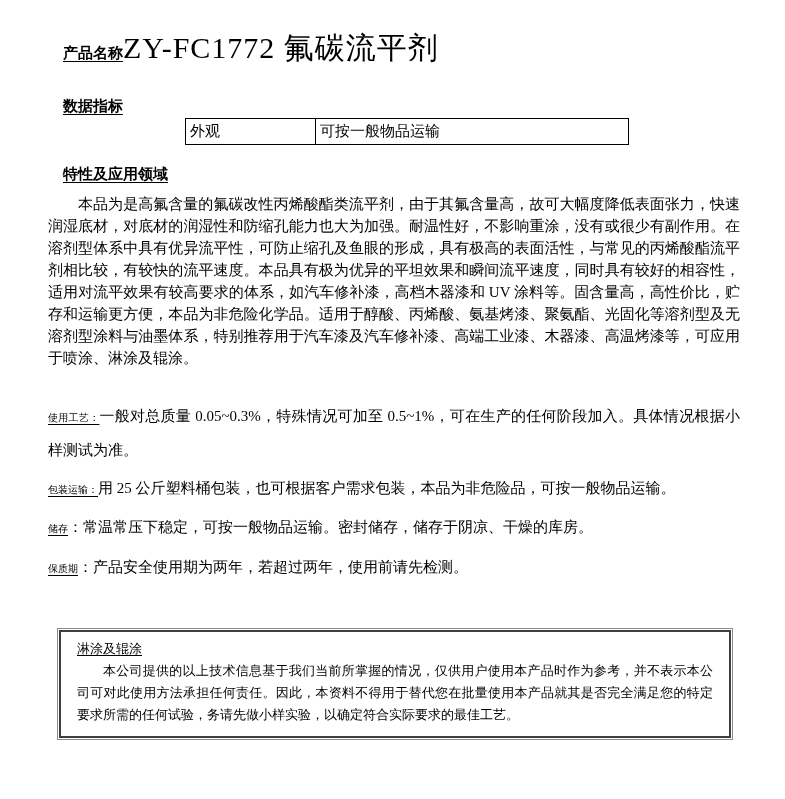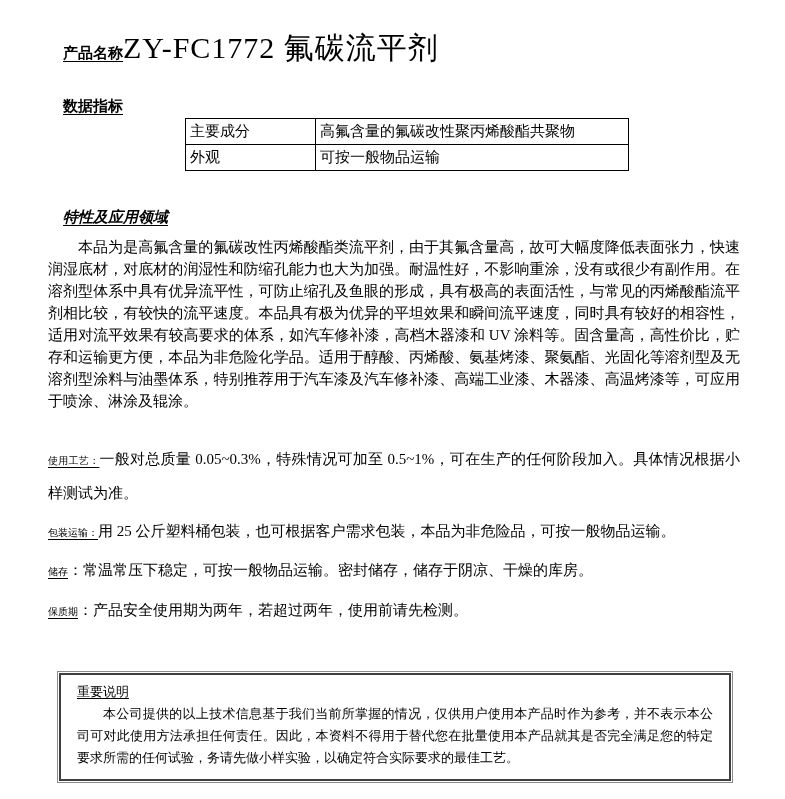--- a/index.html
+++ b/index.html
@@ -39,21 +39,21 @@
 
   
   .section-heading {
     font-size: 15px;
     font-weight: bold;
     text-decoration: underline;
     text-underline-offset: 3px;
     margin-left: 15px;
   }
   .h-data   { margin-top: 28px; }
-  .h-feat   { margin-top: 37px; font-style: italic; }
+  .h-feat   { margin-top: 20px; }
 
   
   table.indicators {
     border-collapse: collapse;
     margin-left: 137px;
     margin-top: 2px;
   }
   table.indicators td {
     border: 1px solid #000000;
     font-size: 15px;
@@ -120,24 +120,20 @@
   <div class="header-row">
     <span class="heading-label">产品名称</span>
     <span class="product-title">ZY-FC1772 氟碳流平剂</span>
   </div>
 
   <div class="section-heading h-data">数据指标</div>
 
   <table class="indicators">
     <tbody>
       <tr>
-        <td class="cell-label">主要成分</td>
-        <td class="cell-value">高氟含量的氟碳改性聚丙烯酸酯共聚物</td>
-      </tr>
-      <tr>
         <td class="cell-label">外观</td>
         <td class="cell-value">可按一般物品运输</td>
       </tr>
     </tbody>
   </table>
 
   <div class="section-heading h-feat">特性及应用领域</div>
 
   <p class="para features-body">本品为是高氟含量的氟碳改性丙烯酸酯类流平剂，由于其氟含量高，故可大幅度降低表面张力，快速润湿底材，对底材的润湿性和防缩孔能力也大为加强。耐温性好，不影响重涂，没有或很少有副作用。在溶剂型体系中具有优异流平性，可防止缩孔及鱼眼的形成，具有极高的表面活性，与常见的丙烯酸酯流平剂相比较，有较快的流平速度。本品具有极为优异的平坦效果和瞬间流平速度，同时具有较好的相容性，适用对流平效果有较高要求的体系，如汽车修补漆，高档木器漆和 UV 涂料等。固含量高，高性价比，贮存和运输更方便，本品为非危险化学品。适用于醇酸、丙烯酸、氨基烤漆、聚氨酯、光固化等溶剂型及无溶剂型涂料与油墨体系，特别推荐用于汽车漆及汽车修补漆、高端工业漆、木器漆、高温烤漆等，可应用于喷涂、淋涂及辊涂。</p>
 
@@ -152,18 +148,18 @@
   <p class="para inline-para p-store">
     <span class="inline-label">储存</span><span>：常温常压下稳定，可按一般物品运输。密封储存，储存于阴凉、干燥的库房。</span>
   </p>
 
   <p class="para inline-para p-shelf">
     <span class="inline-label">保质期</span><span>：产品安全使用期为两年，若超过两年，使用前请先检测。</span>
   </p>
 
   <div class="notice-outer">
     <div class="notice-inner">
-      <div class="notice-heading">重要说明</div>
+      <div class="notice-heading">淋涂及辊涂</div>
       <p class="notice-body">本公司提供的以上技术信息基于我们当前所掌握的情况，仅供用户使用本产品时作为参考，并不表示本公司可对此使用方法承担任何责任。因此，本资料不得用于替代您在批量使用本产品就其是否完全满足您的特定要求所需的任何试验，务请先做小样实验，以确定符合实际要求的最佳工艺。</p>
     </div>
   </div>
 
 </div>
 
 </body></html>

